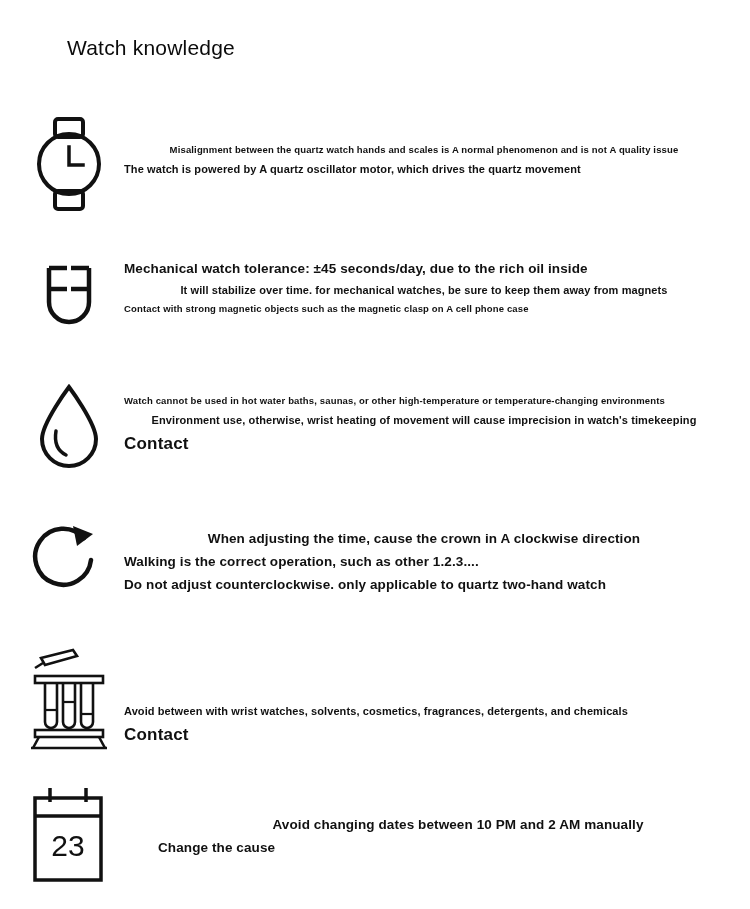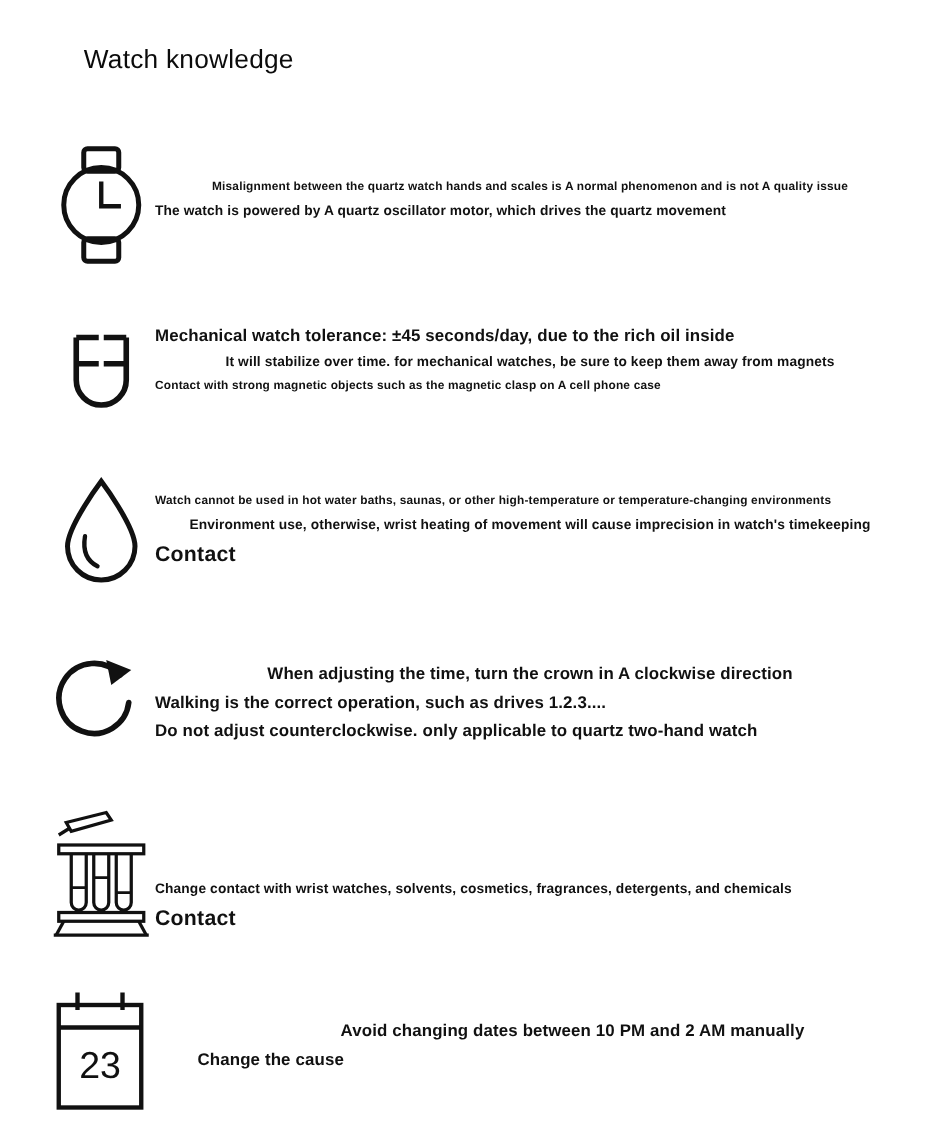--- a/index.html
+++ b/index.html
@@ -31,24 +31,24 @@
     color: #0b0b0b;
     margin-left: 31px;
   }
   .section {
     position: absolute;
     left: 0;
     width: 750px;
   }
   .icon-box {
     position: absolute;
-    left: 36px;
+    left: 24px;
     width: 90px;
     display: flex;
-    align-items: flex-end;
+    align-items: flex-start;
     justify-content: center;
   }
   .lines {
     position: absolute;
     left: 124px;
     width: 600px;
   }
   .line {
     display: block;
     white-space: nowrap;
@@ -157,22 +157,22 @@
   </div>
 
   <div class="section" id="sec-crown">
     <div class="icon-box">
       <svg width="76" height="78" viewBox="0 0 76 78">
         <path d="M53 18 A28 28 0 1 0 60 40" fill="none" stroke="#111" stroke-width="4.5" stroke-linecap="round"></path>
         <polygon points="42,6 62,14 46,26" fill="#111"></polygon>
       </svg>
     </div>
     <div class="lines">
-      <span class="line t-large a-center">When adjusting the time, turn the crown in A clockwise direction</span>
-      <span class="line t-large a-left">Walking is the correct operation, such as drives 1.2.3....</span>
+      <span class="line t-large a-center">When adjusting the time, cause the crown in A clockwise direction</span>
+      <span class="line t-large a-left">Walking is the correct operation, such as other 1.2.3....</span>
       <span class="line t-large a-left">Do not adjust counterclockwise. only applicable to quartz two-hand watch</span>
     </div>
   </div>
 
   <div class="section" id="sec-chemical">
     <div class="icon-box">
       <svg width="84" height="110" viewBox="0 0 84 110">
 
         <path d="M14 14 L46 6 L50 12 L18 21 Z" fill="none" stroke="#111" stroke-width="2.6"></path>
         <line x1="16" y1="19" x2="8" y2="24" stroke="#111" stroke-width="2.6"></line>
@@ -187,21 +187,21 @@
         <line x1="36" y1="58" x2="48" y2="58" stroke="#111" stroke-width="2.2"></line>
         <line x1="54" y1="70" x2="66" y2="70" stroke="#111" stroke-width="2.2"></line>
 
         <rect x="8" y="86" width="68" height="7" fill="none" stroke="#111" stroke-width="2.6"></rect>
         <line x1="12" y1="93" x2="6" y2="104" stroke="#111" stroke-width="2.6"></line>
         <line x1="72" y1="93" x2="78" y2="104" stroke="#111" stroke-width="2.6"></line>
         <line x1="4" y1="104" x2="80" y2="104" stroke="#111" stroke-width="2.6"></line>
       </svg>
     </div>
     <div class="lines">
-      <span class="line t-med a-left">Change contact with wrist watches, solvents, cosmetics, fragrances, detergents, and chemicals</span>
+      <span class="line t-med a-left">Avoid between with wrist watches, solvents, cosmetics, fragrances, detergents, and chemicals</span>
       <span class="line t-xl a-left">Contact</span>
     </div>
   </div>
 
   <div class="section" id="sec-date">
     <div class="icon-box">
       <svg width="78" height="104" viewBox="0 0 78 104">
         <line x1="20" y1="2" x2="20" y2="16" stroke="#111" stroke-width="3.5"></line>
         <line x1="56" y1="2" x2="56" y2="16" stroke="#111" stroke-width="3.5"></line>
         <rect x="5" y="12" width="66" height="82" fill="none" stroke="#111" stroke-width="3.5"></rect>

